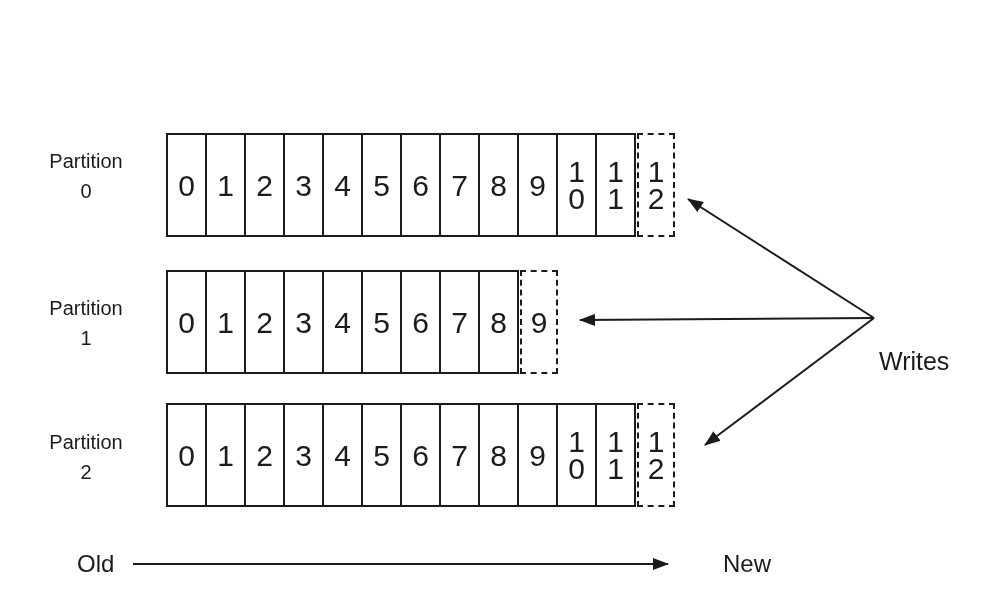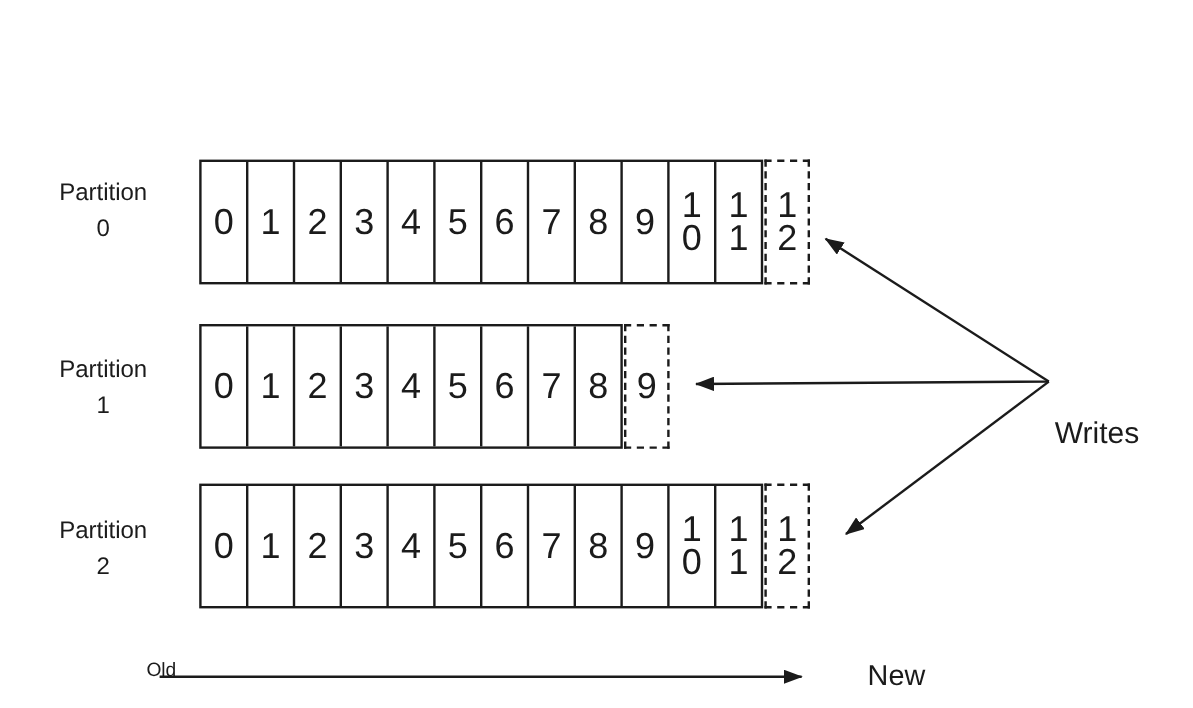--- a/index.html
+++ b/index.html
@@ -71,22 +71,21 @@
     left: 879px;
     top: 303px;
     font-size: 25px;
     white-space: nowrap;
     margin-top: 44px;
   }
   .old-label {
     position: absolute;
     left: 77px;
     top: 550px;
-    font-size: 16px;
-    margin-left: 45px;
+    font-size: 24px;
   }
   .new-label {
     position: absolute;
     left: 691px;
     top: 550px;
     font-size: 24px;
     margin-left: 32px;
   }
   .arrows {
     position: absolute;

